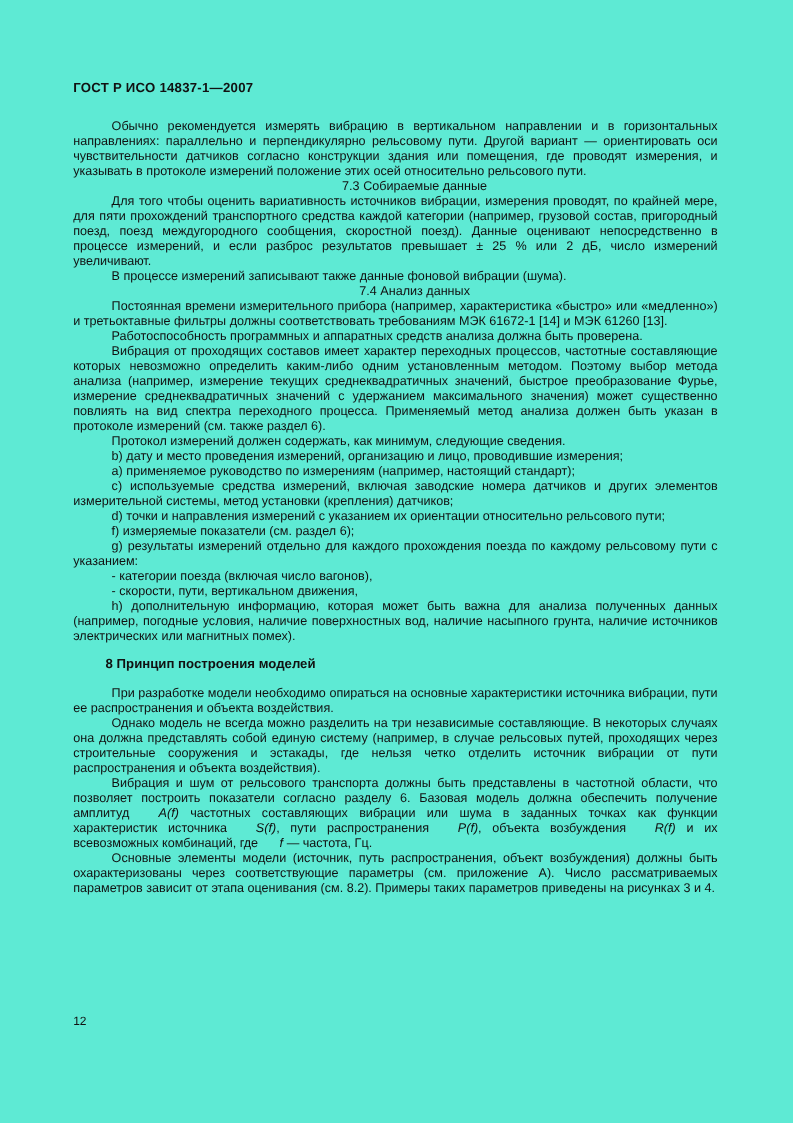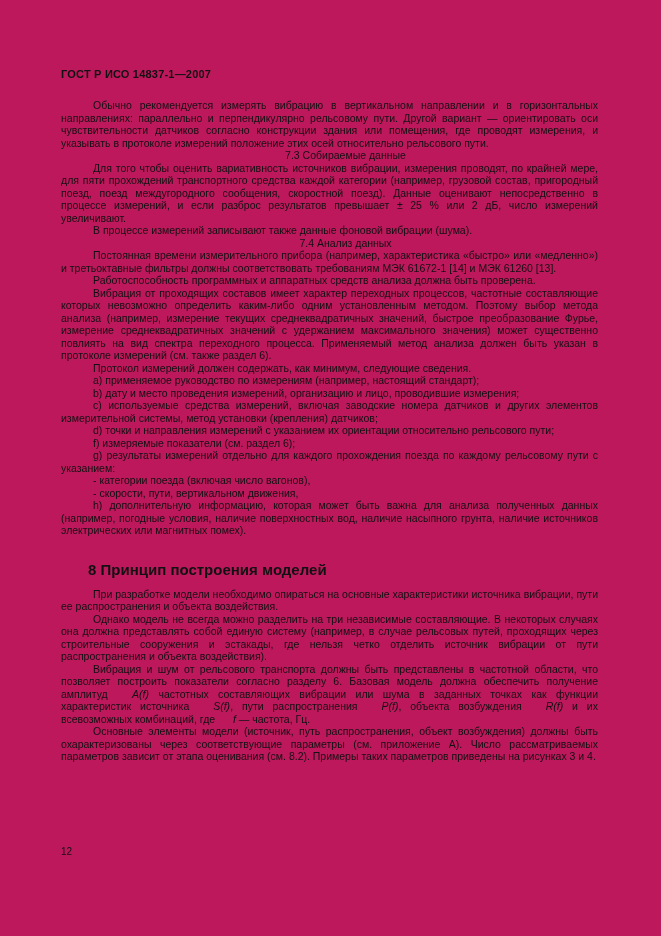--- a/index.html
+++ b/index.html
@@ -1,20 +1,20 @@
 <!DOCTYPE html>
 <html lang="ru"><head>
 <meta charset="utf-8">
 <style>
   html, body { margin: 0; padding: 0; background: #ffffff; }
   .page {
     position: relative;
     width: 661px;
     height: 936px;
-    background: #be185d;
+    background: #5eead4;
     font-family: "Liberation Sans", sans-serif;
     color: #111111;
     overflow: hidden;
   }
   .content {
     position: absolute;
     left: 61px;
     top: 68px;
     width: 537px;
   }
@@ -27,22 +27,22 @@
   }
   .para, .h3 {
     margin: 0;
     font-size: 10.5px;
     line-height: 12.5px;
     text-align: justify;
     text-indent: 32px;
   }
   .h3 { font-weight: normal; text-align: center; }
   .h2 {
-    margin: 25px 0 10px 0;
-    font-size: 15px;
+    margin: 9px 0 10px 0;
+    font-size: 11px;
     line-height: 16px;
     font-weight: bold;
     text-indent: 27px;
     text-align: left;
   }
   .it { font-style: italic; margin-left: 15px; }
   .page-number {
     position: absolute;
     left: 61px;
     top: 846px;
@@ -59,22 +59,22 @@
 
     <p class="para">Обычно рекомендуется измерять вибрацию в вертикальном направлении и в горизонтальных направлениях: параллельно и перпендикулярно рельсовому пути. Другой вариант — ориентировать оси чувствительности датчиков согласно конструкции здания или помещения, где проводят измерения, и указывать в протоколе измерений положение этих осей относительно рельсового пути.</p>
     <p class="h3">7.3 Собираемые данные</p>
     <p class="para">Для того чтобы оценить вариативность источников вибрации, измерения проводят, по крайней мере, для пяти прохождений транспортного средства каждой категории (например, грузовой состав, пригородный поезд, поезд междугородного сообщения, скоростной поезд). Данные оценивают непосредственно в процессе измерений, и если разброс результатов превышает ± 25 % или 2 дБ, число измерений увеличивают.</p>
     <p class="para">В процессе измерений записывают также данные фоновой вибрации (шума).</p>
     <p class="h3">7.4 Анализ данных</p>
     <p class="para">Постоянная времени измерительного прибора (например, характеристика «быстро» или «медленно») и третьоктавные фильтры должны соответствовать требованиям МЭК 61672-1 [14] и МЭК 61260 [13].</p>
     <p class="para">Работоспособность программных и аппаратных средств анализа должна быть проверена.</p>
     <p class="para">Вибрация от проходящих составов имеет характер переходных процессов, частотные составляющие которых невозможно определить каким-либо одним установленным методом. Поэтому выбор метода анализа (например, измерение текущих среднеквадратичных значений, быстрое преобразование Фурье, измерение среднеквадратичных значений с удержанием максимального значения) может существенно повлиять на вид спектра переходного процесса. Применяемый метод анализа должен быть указан в протоколе измерений  (см. также раздел 6).</p>
     <p class="para">Протокол измерений должен содержать, как минимум, следующие сведения.</p>
+    <p class="para">b) дату и место проведения измерений, организацию и лицо, проводившие измерения;</p>
     <p class="para">a) применяемое руководство по измерениям (например, настоящий стандарт);</p>
-    <p class="para">b) дату и место проведения измерений, организацию и лицо, проводившие измерения;</p>
     <p class="para">c) используемые средства измерений, включая заводские номера датчиков и других элементов измерительной системы, метод установки (крепления) датчиков;</p>
     <p class="para">d) точки и направления измерений с указанием их ориентации относительно рельсового пути;</p>
     <p class="para">f) измеряемые показатели (см. раздел 6);</p>
     <p class="para">g) результаты измерений отдельно для каждого прохождения поезда по каждому рельсовому пути с указанием:</p>
     <p class="para">- категории поезда (включая число вагонов),</p>
     <p class="para">- скорости, пути, вертикальном движения,</p>
     <p class="para">h) дополнительную информацию, которая может быть важна для анализа полученных данных (например, погодные условия,  наличие  поверхностных вод, наличие насыпного грунта, наличие источников электрических или магнитных помех).</p>
 
     <p class="h2">8 Принцип построения моделей</p>
 

